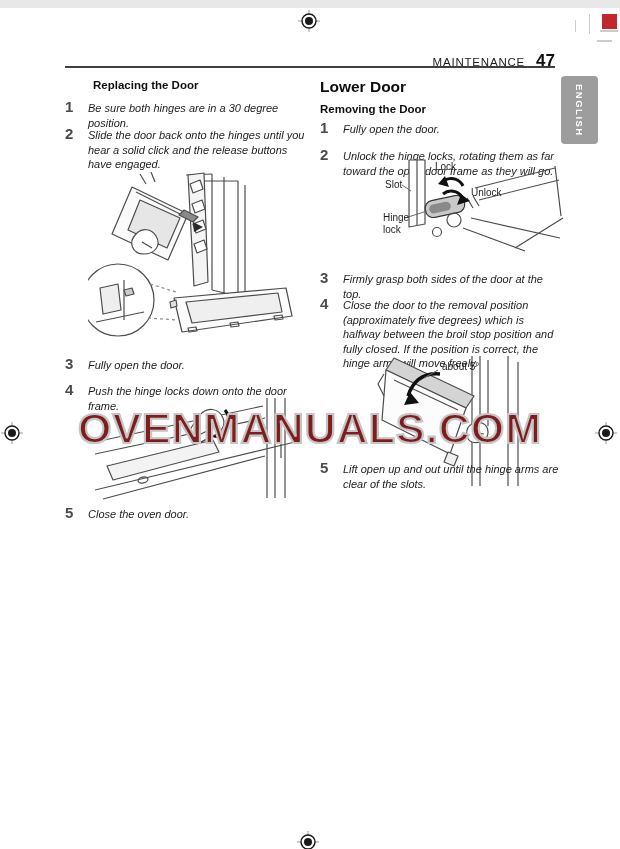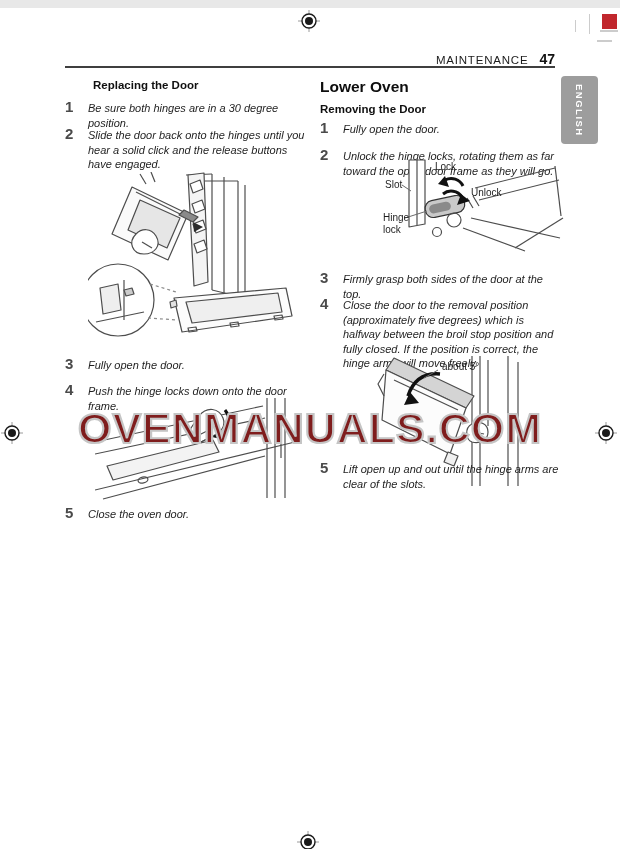--- a/index.html
+++ b/index.html
@@ -5,21 +5,21 @@
   * { margin:0; padding:0; box-sizing:border-box; }
   html,body { background:#e8e8e8; }
   body { font-family:"Liberation Sans", sans-serif; }
   #page {
     position:relative; width:620px; height:849px; background:#ffffff;
     overflow:hidden; margin:8px auto;
   }
   
   .hdr { position:absolute; top:43px; right:65px; display:flex; align-items:baseline; gap:11px; }
   .hdr-section { font-size:11.5px; letter-spacing:0.8px; color:#1c1c1c; }
-  .hdr-page { font-size:14px; font-weight:bold; color:#111; }
+  .hdr-page { font-size:17px; font-weight:bold; color:#111; }
   .hdr-rule { position:absolute; top:58px; left:65px; width:490px; height:2px; background:#3f3f3f; }
   
   .lang-tab {
     position:absolute; left:561px; top:68px; width:37px; height:68px;
     background:#9d9d9d; border-radius:4px; display:flex; align-items:center; justify-content:center;
   }
   .lang-tab span {
     writing-mode:vertical-rl; text-orientation:mixed;
     color:#ffffff; font-size:9.5px; font-weight:bold; letter-spacing:1.5px;
   }
@@ -188,21 +188,21 @@
         <path d="M126,32 l-9,7 l13,3 z" fill="#111111" stroke="none"></path>
       </g>
     </svg>
   </div>
 
   <div class="step left-step" style="top:497px;">
     <span class="step-num">5</span>
     <span class="step-text">Close the oven door.</span>
   </div>
 
-  <div class="big-heading" style="left:320px; top:70px;">Lower Oven</div>
+  <div class="big-heading" style="left:320px; top:70px;">Lower Door</div>
   <div class="col-heading" style="left:320px; top:95px;">Removing the Door</div>
 
   <div class="step right-step" style="top:112px;">
     <span class="step-num">1</span>
     <span class="step-text">Fully open the door.</span>
   </div>
   <div class="step right-step" style="top:139px;">
     <span class="step-num">2</span>
     <span class="step-text">Unlock the hinge locks, rotating them as far toward the open door frame as they will go.</span>
   </div>

